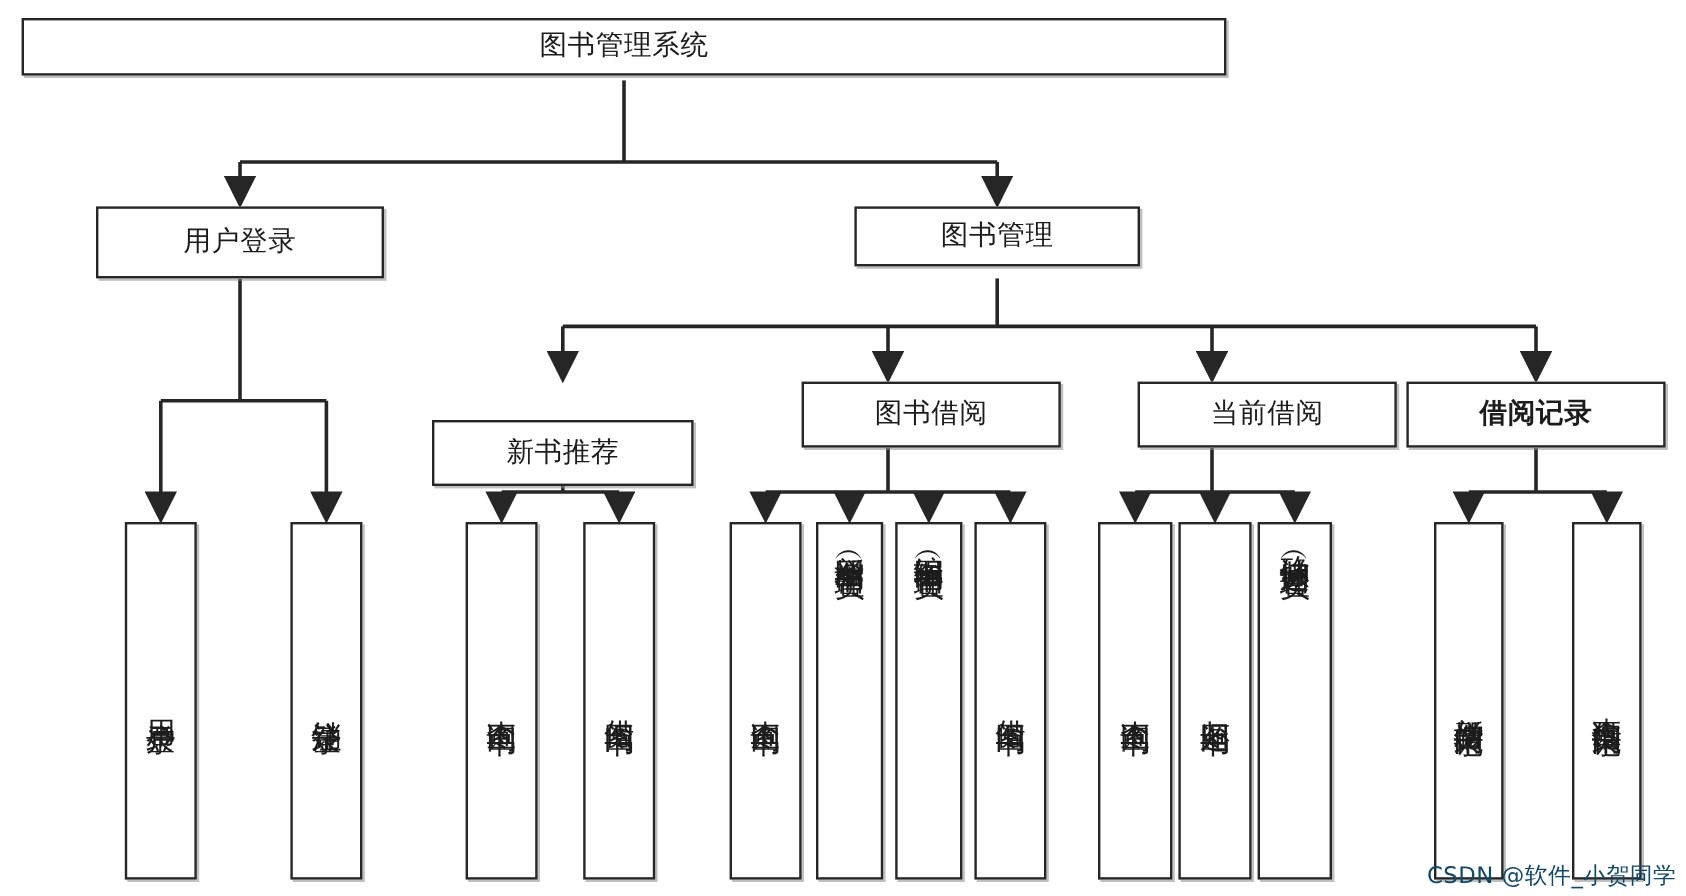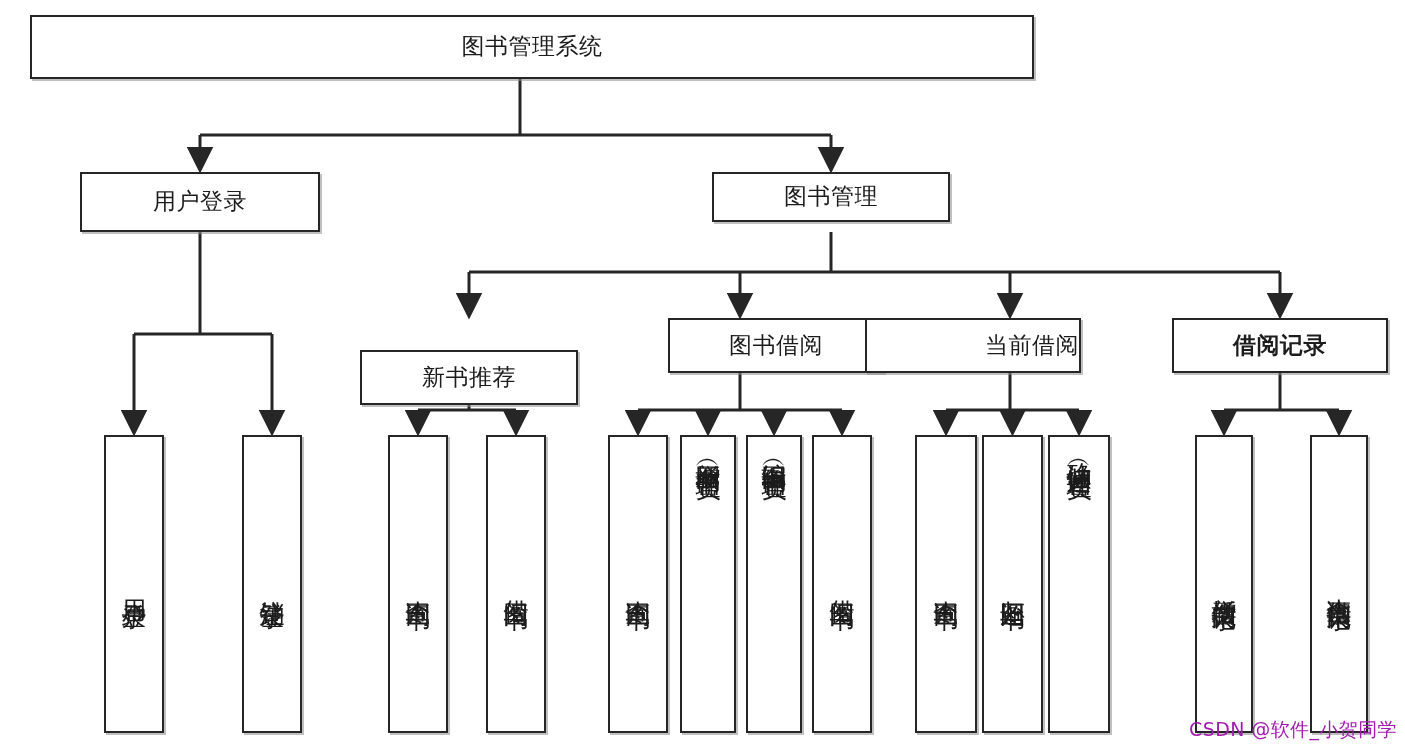--- a/index.html
+++ b/index.html
@@ -58,21 +58,21 @@
   }
   .node.vert.mid {
     align-items: center;
     padding-top: 0;
   }
   .watermark {
     position: absolute;
     right: 8px;
     bottom: 4px;
     font-size: 19px;
-    color: #a21caf;
+    color: #0c4a6e;
     white-space: nowrap;
     letter-spacing: 0.4px;
   }
 </style>
 </head>
 <body>
 
 <div id="canvas">
   <svg class="wires" viewBox="0 0 1405 747">
     <defs>
@@ -111,21 +111,21 @@
         <line x1="1012.5" y1="410" x2="1012.5" y2="432" marker-end="url(#arrow)"></line>
         <line x1="1079" y1="410" x2="1079" y2="432" marker-end="url(#arrow)"></line>
         <line x1="1280" y1="373" x2="1280" y2="410"></line>
         <line x1="1224" y1="410" x2="1339" y2="410"></line>
         <line x1="1224" y1="410" x2="1224" y2="432" marker-end="url(#arrow)"></line>
         <line x1="1339" y1="410" x2="1339" y2="432" marker-end="url(#arrow)"></line>
       </g>
   </svg>
 
   <div id="node-layer">
-      <div class="node horiz" style="left: 30px; top: 15px; width: 1004px; height: 64px; justify-content: center;">
+      <div class="node horiz" style="left: 18px; top: 15px; width: 1004px; height: 48px; justify-content: center;">
         <span class="label">图书管理系统</span>
       </div>
       <div class="node horiz" style="left: 80px; top: 172px; width: 240px; height: 60px;">
         <span class="label">用户登录</span>
       </div>
       <div class="node vert mid" style="left: 104px; top: 435px; width: 60px; height: 298px;">
         <span class="label">用户登录</span>
       </div>
       <div class="node vert mid" style="left: 242px; top: 435px; width: 60px; height: 298px;">
         <span class="label">注销登录</span>
@@ -150,21 +150,21 @@
       </div>
       <div class="node vert" style="left: 680px; top: 435px; width: 56px; height: 298px;">
         <span class="label">新增图书（管理员）</span>
       </div>
       <div class="node vert" style="left: 746px; top: 435px; width: 56px; height: 298px;">
         <span class="label">编辑图书（管理员）</span>
       </div>
       <div class="node vert mid" style="left: 812px; top: 435px; width: 60px; height: 298px;">
         <span class="label">借阅图书</span>
       </div>
-      <div class="node horiz" style="left: 865px; top: 318px; width: 216px; height: 55px; justify-content: flex-end;">
+      <div class="node horiz" style="left: 948px; top: 318px; width: 216px; height: 55px;">
         <span class="label">当前借阅</span>
       </div>
       <div class="node vert mid" style="left: 915px; top: 435px; width: 62px; height: 298px;">
         <span class="label">查询图书</span>
       </div>
       <div class="node vert mid" style="left: 982px; top: 435px; width: 61px; height: 298px;">
         <span class="label">归还图书</span>
       </div>
       <div class="node vert" style="left: 1048px; top: 435px; width: 62px; height: 298px;">
         <span class="label">确认归还（管理员）</span>

